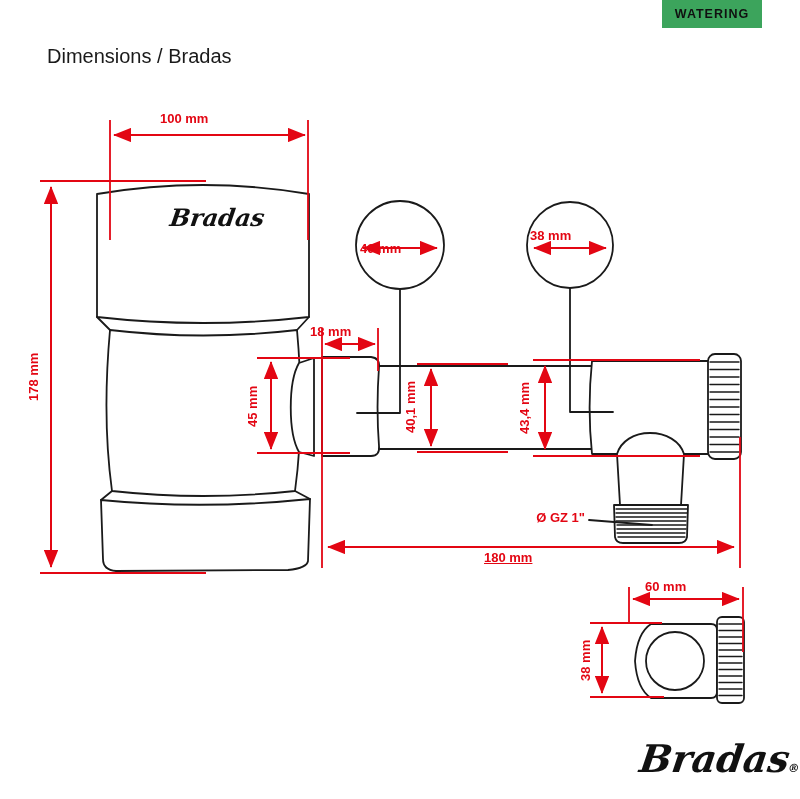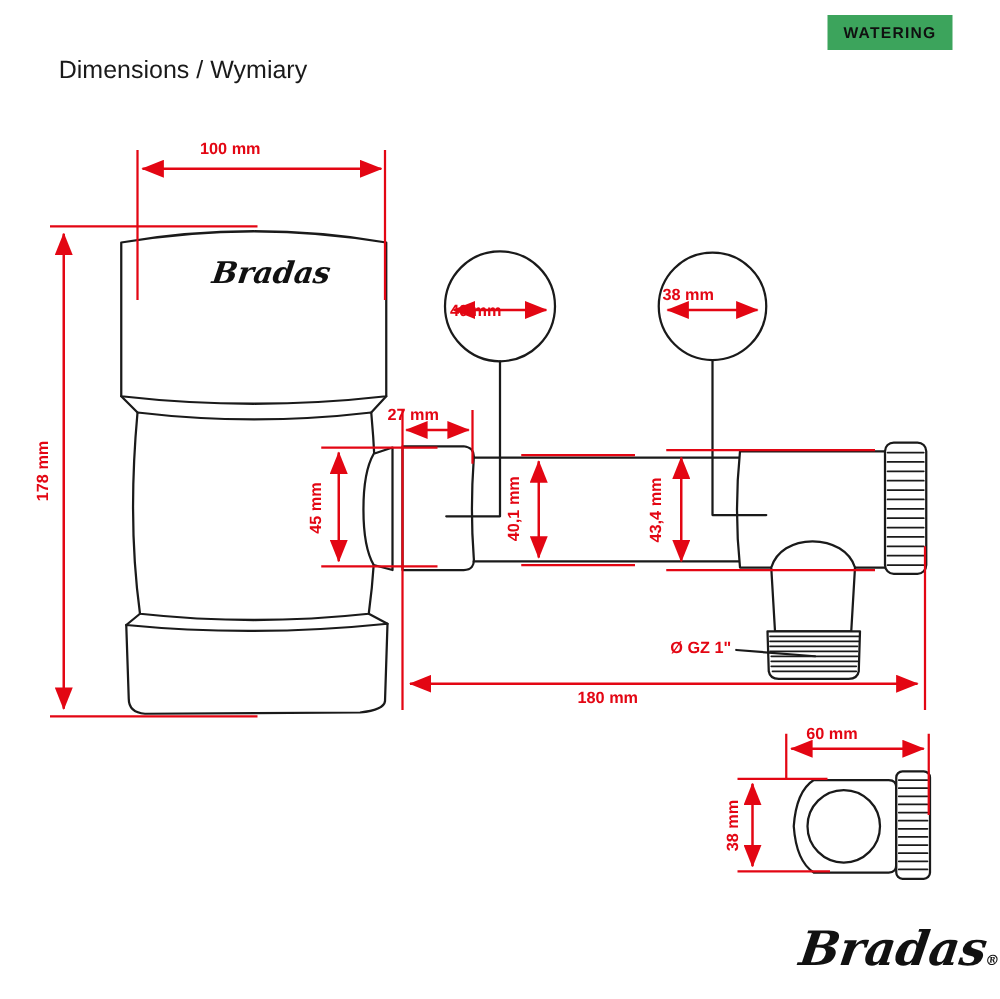--- a/index.html
+++ b/index.html
@@ -6,21 +6,21 @@
     --red:#e30613;
     --ink:#1a1a1a;
     --green:#3ca45c;
   }
   html,body{margin:0;padding:0;background:#fff;}
   .canvas{
     position:relative;width:800px;height:799px;background:#fff;overflow:hidden;
     font-family:"Liberation Sans",sans-serif;
   }
   .badge{
-    position:absolute;left:662px;top:12px;width:100px;height:28px;
+    position:absolute;left:662px;top:0;width:100px;height:28px;
     background:var(--green);color:#101010;
     display:flex;align-items:center;justify-content:center;
     font-size:12.5px;font-weight:700;letter-spacing:1px;
   }
   .title{
     position:absolute;left:47px;top:45px;font-size:20px;color:var(--ink);
     white-space:pre;
   }
   .title .main{font-weight:400;}
   .title .rest{font-weight:400;}
@@ -48,21 +48,21 @@
   .logo-tank{left:170px;top:206px;font-size:24px;}
   .logo-footer{left:640px;top:740px;font-size:38px;}
 </style>
 </head>
 <body>
 
 <div class="canvas">
 
   <div class="badge">WATERING</div>
 
-  <div class="title"><span class="main">Dimensions</span><span class="rest"> / Wymiary</span></div>
+  <div class="title"><span class="main">Dimensions</span><span class="rest"> / Bradas</span></div>
 
   <svg width="800" height="799" viewBox="0 0 800 799">
     <defs>
       <marker id="arr" viewBox="0 0 10 8" refX="9.5" refY="4" markerWidth="9" markerHeight="7.2" orient="auto-start-reverse">
         <path d="M0,0 L10,4 L0,8 Z" fill="#e30613"></path>
       </marker>
     </defs>
 
     <g>
       <path class="kf" d="M97,317 L97,194 Q203,176 309,194 L309,317 Q203,329 97,317 Z"></path>
@@ -130,26 +130,26 @@
       <path class="rd" marker-start="url(#arr)" marker-end="url(#arr)" d="M545,366 V449"></path>
       <path class="rd" marker-start="url(#arr)" marker-end="url(#arr)" d="M328,547 H734"></path>
       <path class="rd" marker-start="url(#arr)" marker-end="url(#arr)" d="M633,599 H739"></path>
       <path class="rd" marker-start="url(#arr)" marker-end="url(#arr)" d="M602,627 V693"></path>
     </g>
   </svg>
 
   <div class="dim-label" style="left:160px;top:112px;width:100px;">100 mm</div>
   <div class="dim-label v" style="left:27px;top:337px;height:80px;">178 mm</div>
   <div class="dim-label v" style="left:246px;top:367px;height:78px;">45 mm</div>
-  <div class="dim-label" style="left:310px;top:325px;width:80px;">27 mm</div>
+  <div class="dim-label" style="left:310px;top:325px;width:80px;">18 mm</div>
   <div class="dim-label" style="left:360px;top:242px;width:80px;">40 mm</div>
   <div class="dim-label" style="left:530px;top:229px;width:80px;">38 mm</div>
   <div class="dim-label v" style="left:404px;top:367px;height:80px;">40,1 mm</div>
   <div class="dim-label v" style="left:518px;top:366px;height:84px;">43,4 mm</div>
   <div class="dim-label ra" style="left:495px;top:511px;width:90px;">Ø GZ 1"</div>
-  <div class="dim-label" style="left:462px;top:551px;width:104px;">180 mm</div>
+  <div class="dim-label" style="left:484px;top:551px;width:104px;text-decoration:underline;">180 mm</div>
   <div class="dim-label" style="left:645px;top:580px;width:84px;">60 mm</div>
   <div class="dim-label v" style="left:579px;top:624px;height:72px;">38 mm</div>
 
   <div class="logo logo-tank"><span>Bradas</span></div>
   <div class="logo logo-footer"><span>Bradas</span><span class="reg">®</span></div>
 
 </div>
 
 </body></html>

